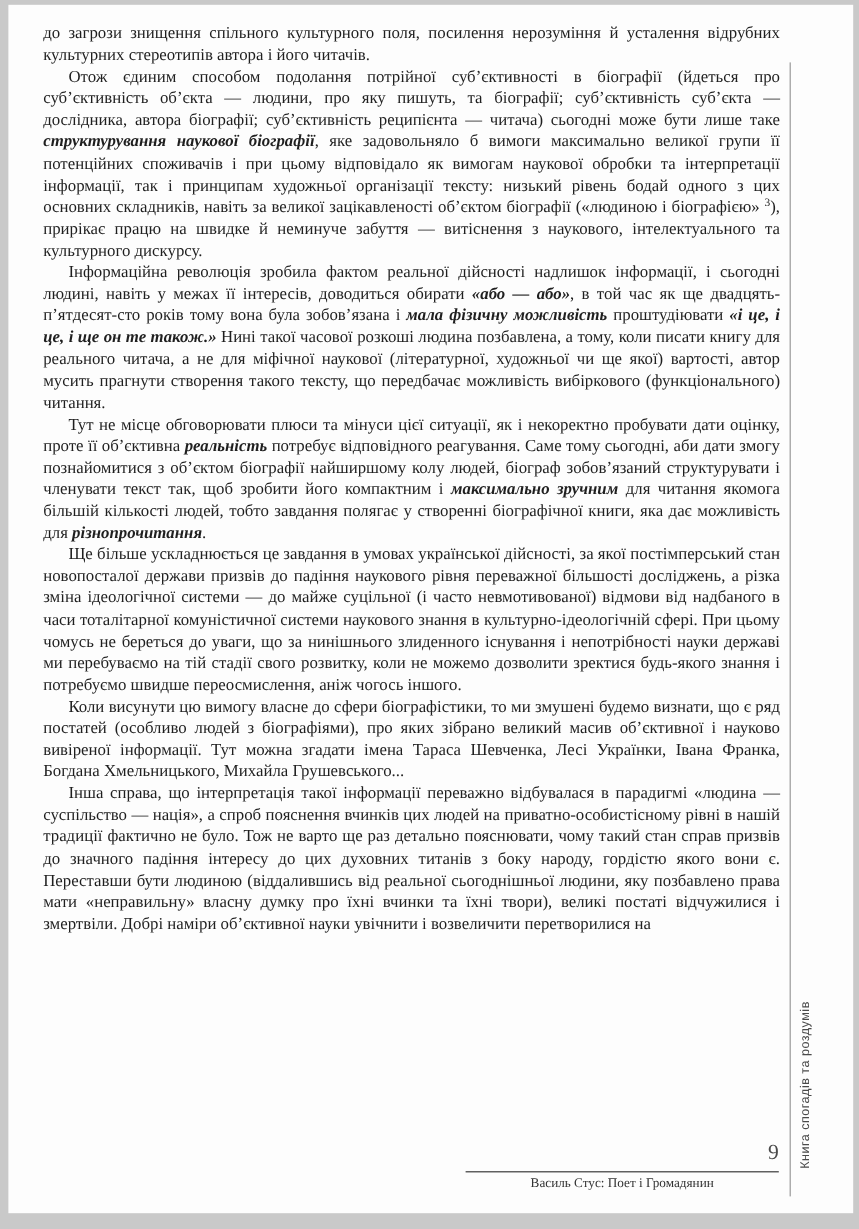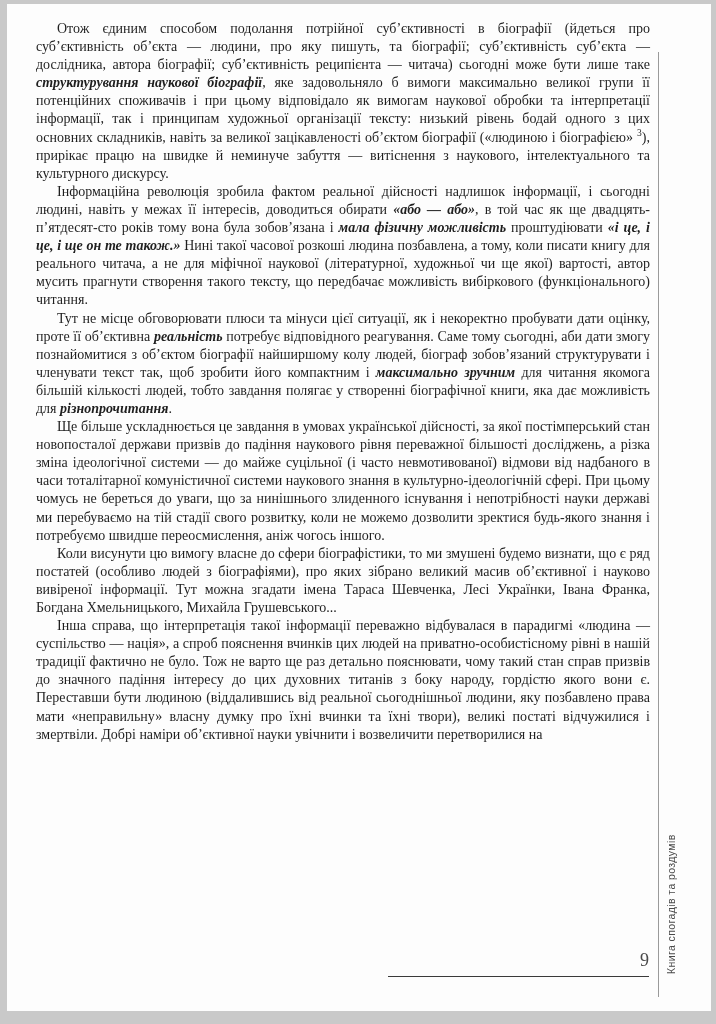--- a/index.html
+++ b/index.html
@@ -87,31 +87,33 @@
     color: #333333;
   }
 </style>
 </head>
 <body>
 
 <div class="scan">
   <div class="page">
 
     <div class="text-block">
+        <p class="para no-indent"><span>до загрози знищення спільного культурного поля, посилення нерозуміння й усталення відрубних культурних стереотипів автора і його читачів.</span></p>
         <p class="para"><span>Отож єдиним способом подолання потрійної суб’єктивності в біографії (йдеться про суб’єктивність об’єкта — людини, про яку пишуть, та біографії; суб’єктивність суб’єкта — дослідника, автора біографії; суб’єктивність реципієнта — читача) сьогодні може бути лише таке </span><span class="b i">структурування наукової біографії</span><span>, яке задовольняло б вимоги максимально великої групи її потенційних споживачів і при цьому відповідало як вимогам наукової обробки та інтерпретації інформації, так і принципам художньої організації тексту: низький рівень бодай одного з цих основних складників, навіть за великої зацікавленості об’єктом біографії (</span><span class="i">«людиною і біографією»</span><span> </span><span class="sup">3</span><span>), прирікає працю на швидке й неминуче забуття — витіснення з наукового, інтелектуального та культурного дискурсу.</span></p>
         <p class="para"><span>Інформаційна революція зробила фактом реальної дійсності надлишок інформації, і сьогодні людині, навіть у межах її інтересів, доводиться обирати </span><span class="b i">«або — або»</span><span>, в той час як ще двадцять-п’ятдесят-сто років тому вона була зобов’язана і </span><span class="b">мала фізичну можливість</span><span> проштудіювати </span><span class="b i">«і це, і це, і ще он те також.»</span><span> Нині такої часової розкоші людина позбавлена, а тому, коли писати книгу для реального читача, а не для міфічної наукової (літературної, художньої чи ще якої) вартості, автор мусить прагнути створення такого тексту, що передбачає можливість вибіркового (функціонального) читання.</span></p>
         <p class="para"><span>Тут не місце обговорювати плюси та мінуси цієї ситуації, як і некоректно пробувати дати оцінку, проте її об’єктивна </span><span class="b">реальність</span><span> потребує відповідного реагування. Саме тому сьогодні, аби дати змогу познайомитися з об’єктом біографії найширшому колу людей, біограф зобов’язаний структурувати і членувати текст так, щоб зробити його компактним і </span><span class="b">максимально зручним</span><span> для читання якомога більшій кількості людей, тобто завдання полягає у створенні біографічної книги, яка дає можливість для </span><span class="b i">різнопрочитання</span><span>.</span></p>
         <p class="para"><span>Ще більше ускладнюється це завдання в умовах української дійсності, за якої постімперський стан новопосталої держави призвів до падіння наукового рівня переважної більшості досліджень, а різка зміна ідеологічної системи — до майже суцільної (і часто невмотивованої) відмови від надбаного в часи тоталітарної комуністичної системи наукового знання в культурно-ідеологічній сфері. При цьому чомусь не береться до уваги, що за нинішнього злиденного існування і непотрібності науки державі ми перебуваємо на тій стадії свого розвитку, коли не можемо дозволити зректися будь-якого знання і потребуємо швидше переосмислення, аніж чогось іншого.</span></p>
         <p class="para"><span>Коли висунути цю вимогу власне до сфери біографістики, то ми змушені будемо визнати, що є ряд постатей (особливо людей з біографіями), про яких зібрано великий масив об’єктивної і науково вивіреної інформації. Тут можна згадати імена Тараса Шевченка, Лесі Українки, Івана Франка, Богдана Хмельницького, Михайла Грушевського...</span></p>
         <p class="para"><span>Інша справа, що інтерпретація такої інформації переважно відбувалася в парадигмі «людина — суспільство — нація», а спроб пояснення вчинків цих людей на приватно-особистісному рівні в нашій традиції фактично не було. Тож не варто ще раз детально пояснювати, чому такий стан справ призвів до значного падіння інтересу до цих духовних титанів з боку народу, гордістю якого вони є. Переставши бути людиною (віддалившись від реальної сьогоднішньої людини, яку позбавлено права мати «неправильну» власну думку про їхні вчинки та їхні твори), великі постаті відчужилися і змертвіли. Добрі наміри об’єктивної науки увічнити і возвеличити перетворилися на</span></p>
       </div>
 
     <div class="vrule"></div>
 
     <div class="sidebar-text">Книга спогадів та роздумів</div>
 
     <div class="pagenum">9</div>
 
     <div class="footer-rule"></div>
 
+    <div class="footer-title">Василь Стус: Поет і Громадянин</div>
 
   </div>
 </div>
 
 </body></html>

